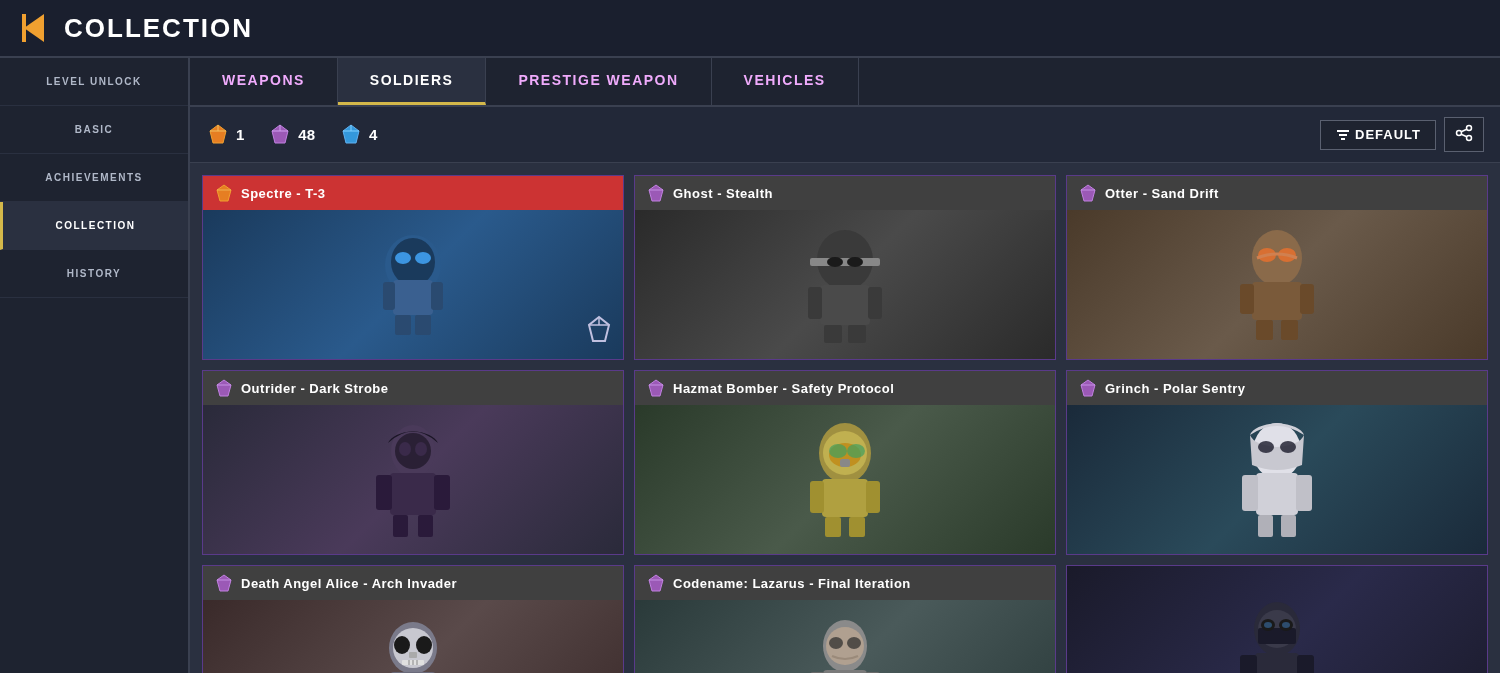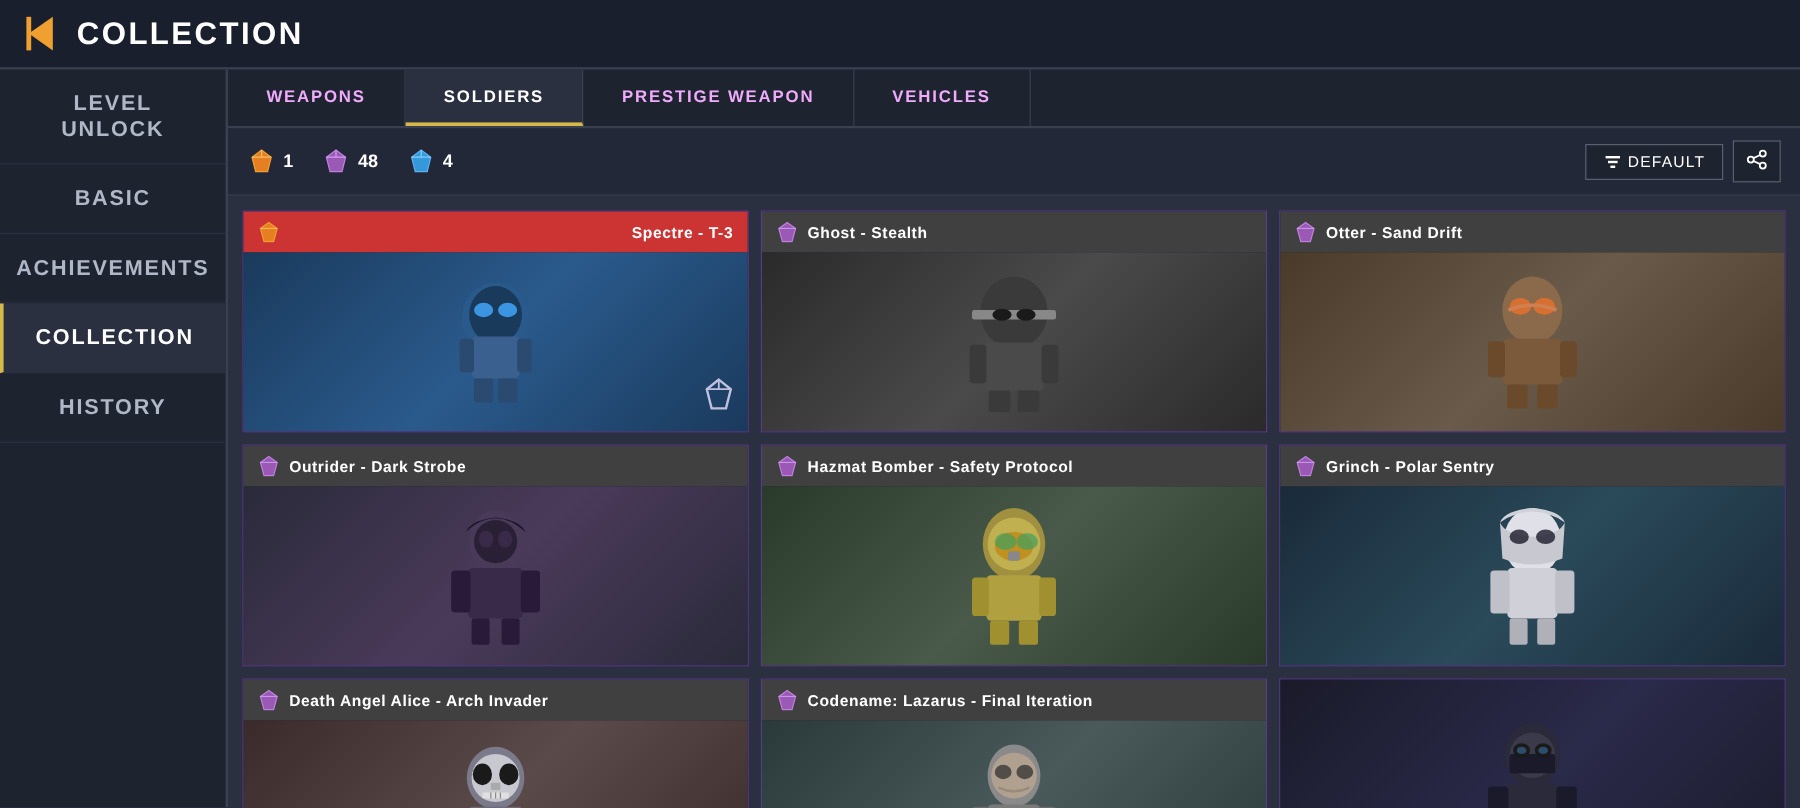--- a/index.html
+++ b/index.html
@@ -46,21 +46,21 @@
     .sidebar {
       width: 190px;
       background: #1e2330;
       display: flex;
       flex-direction: column;
       border-right: 2px solid #3a4050;
     }
     .sidebar-item {
       padding: 18px 16px;
       color: #b0b8c8;
-      font-size: 18px;
+      font-size: 10px;
       font-weight: bold;
       letter-spacing: 1.5px;
       text-transform: uppercase;
       border-bottom: 1px solid #2a3040;
       cursor: pointer;
       display: flex;
       align-items: flex-end;
       justify-content: center;
       text-align: center;
     }
@@ -128,21 +128,21 @@
       display: flex;
       align-items: center;
       gap: 8px;
     }
     .sort-btn {
       background: #1e2330;
       border: 1px solid #5a6070;
       color: #ffffff;
       padding: 6px 14px;
       font-size: 13px;
-      font-weight: normal;
+      font-weight: bold;
       letter-spacing: 1px;
       cursor: pointer;
       display: flex;
       align-items: center;
       gap: 4px;
     }
     .share-btn {
       background: #1e2330;
       border: 1px solid #5a6070;
       color: #ffffff;
@@ -317,21 +317,21 @@
             <line x1="6.2" y1="10.2" x2="11.8" y2="12.8" stroke="white" stroke-width="1.5"></line>
           </svg>
         </button>
       </div>
     </div>
 
     <div class="grid-container">
       <div class="grid">
 
         <div class="card highlighted">
-          <div class="card-header" style="background:#cc3333;justify-content:space-between;">
+          <div class="card-header" style="background:#cc3333;">
             <svg class="card-gem-icon" viewBox="0 0 18 18">
               <polygon points="9,1 16,6 13,17 5,17 2,6" fill="#e67e22" stroke="#f0a030" stroke-width="1"></polygon>
               <line x1="2" y1="6" x2="16" y2="6" stroke="#f0c060" stroke-width="0.8"></line>
             </svg>
             <span class="card-title">Spectre - T-3</span>
           </div>
           <div class="card-body char-spectre">
             <svg width="120" height="130" viewBox="0 0 120 130">
 
               <ellipse cx="60" cy="45" rx="28" ry="30" fill="#2a5a8c"></ellipse>

